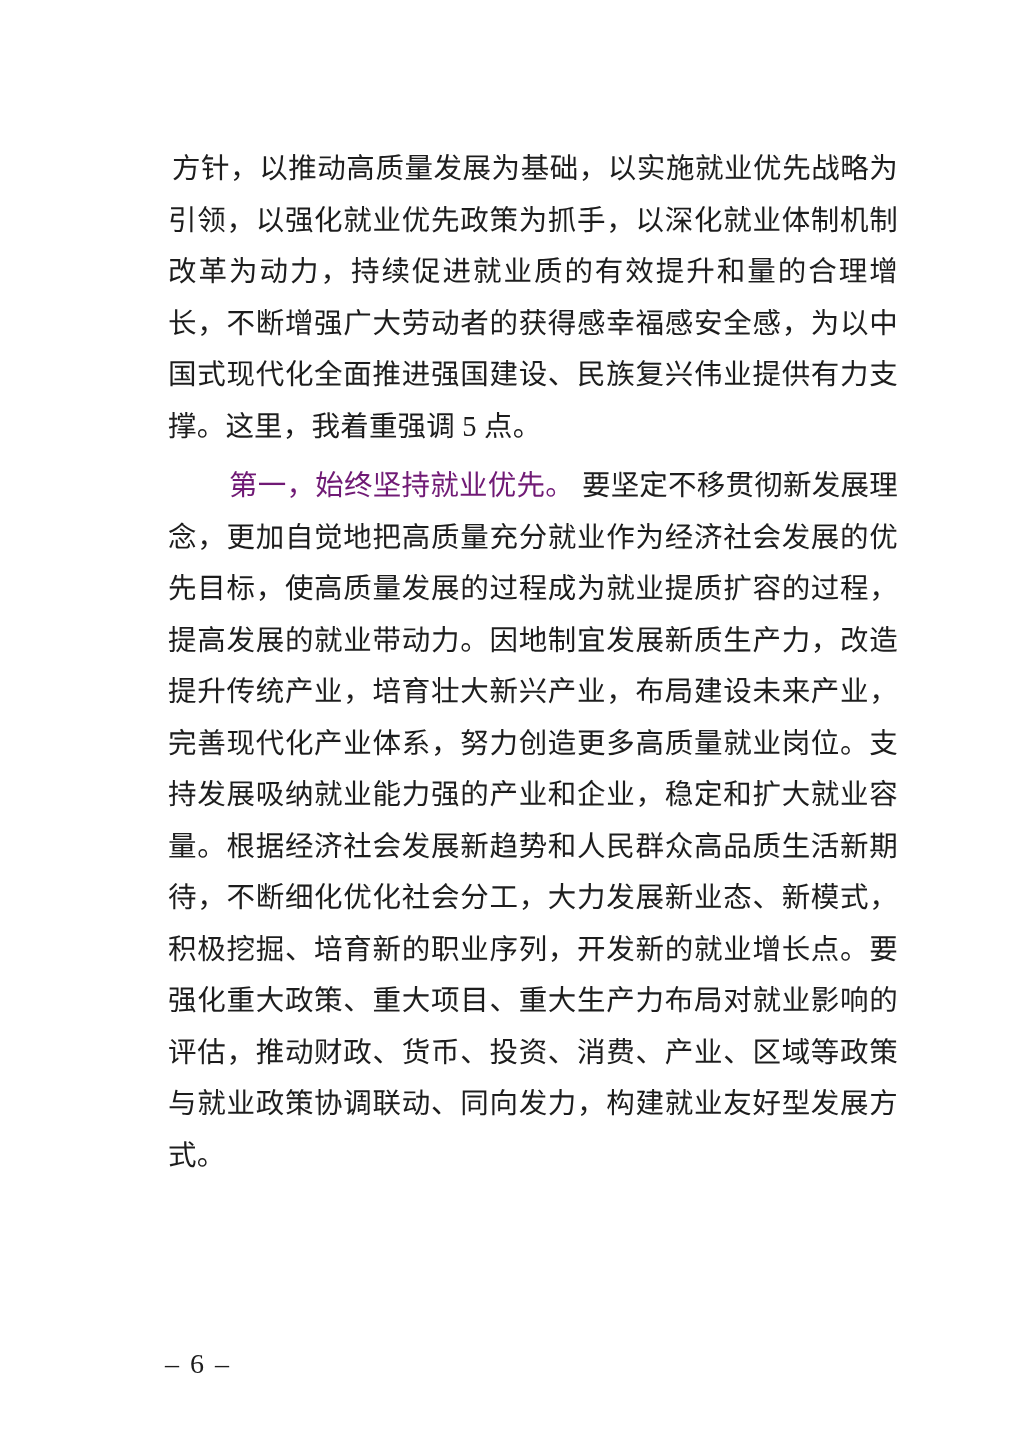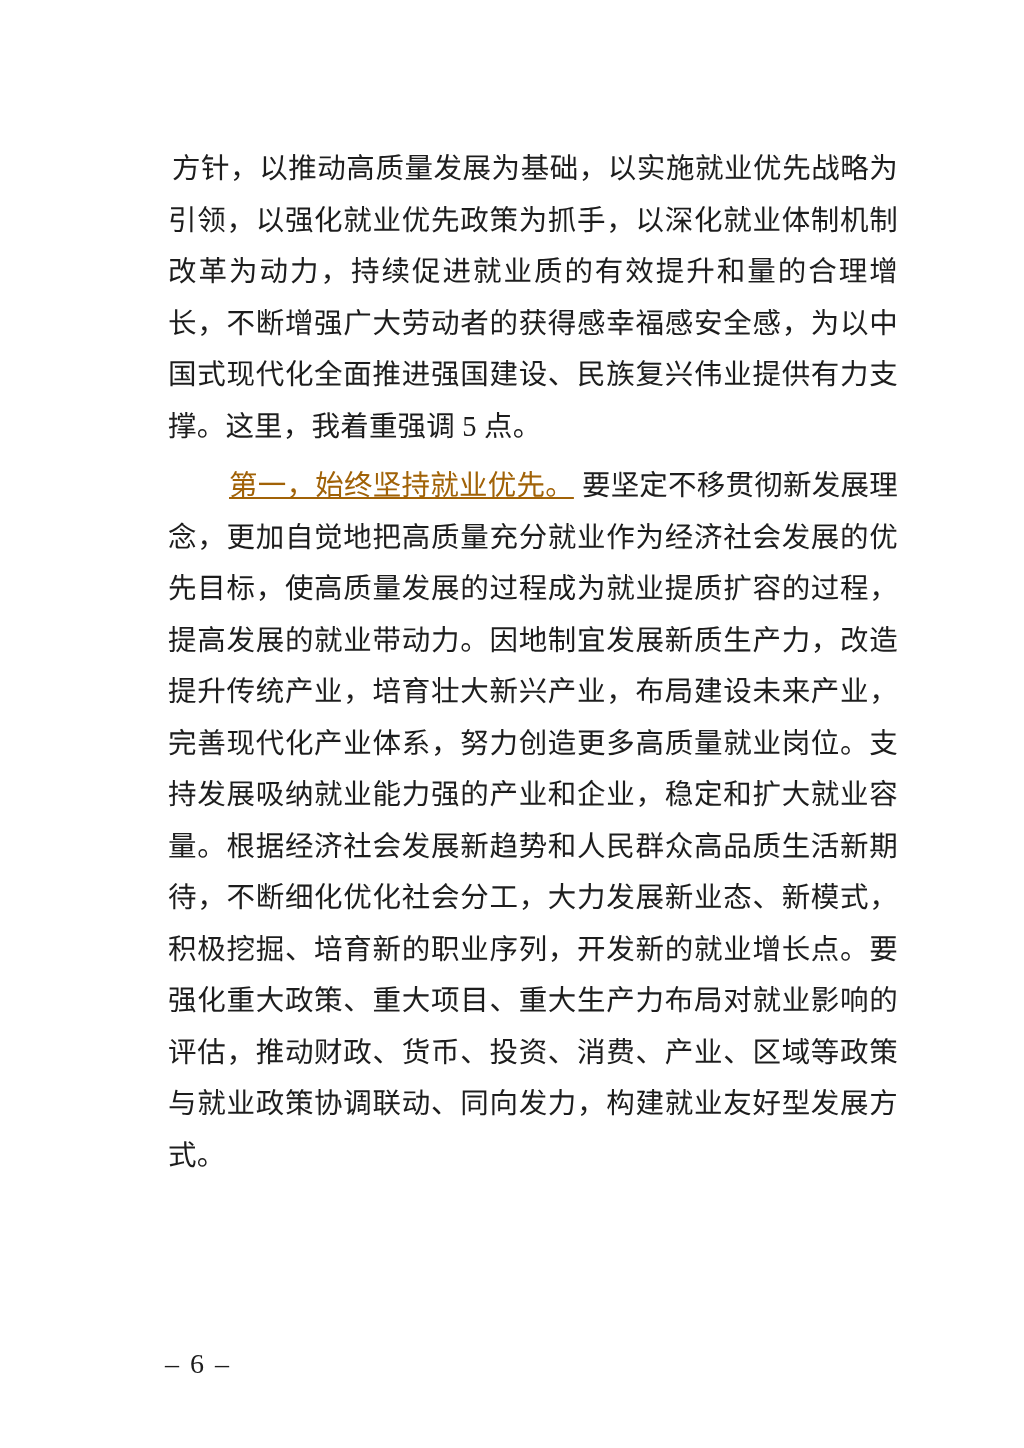--- a/index.html
+++ b/index.html
@@ -28,22 +28,21 @@
   }
   .text-block p {
     margin: 0;
     text-align: justify;
   }
   .text-block p.indent {
     text-indent: 2em;
   }
   
   .lead {
-    color: #a16207;
-    text-decoration: underline;
+    color: #701a75;
   }
   .page-number {
     position: absolute;
     left: 153px;
     top: 1334px;
     font-size: 28px;
     line-height: 36px;
     color: #1d1d1d;
     letter-spacing: 2px;
   }

